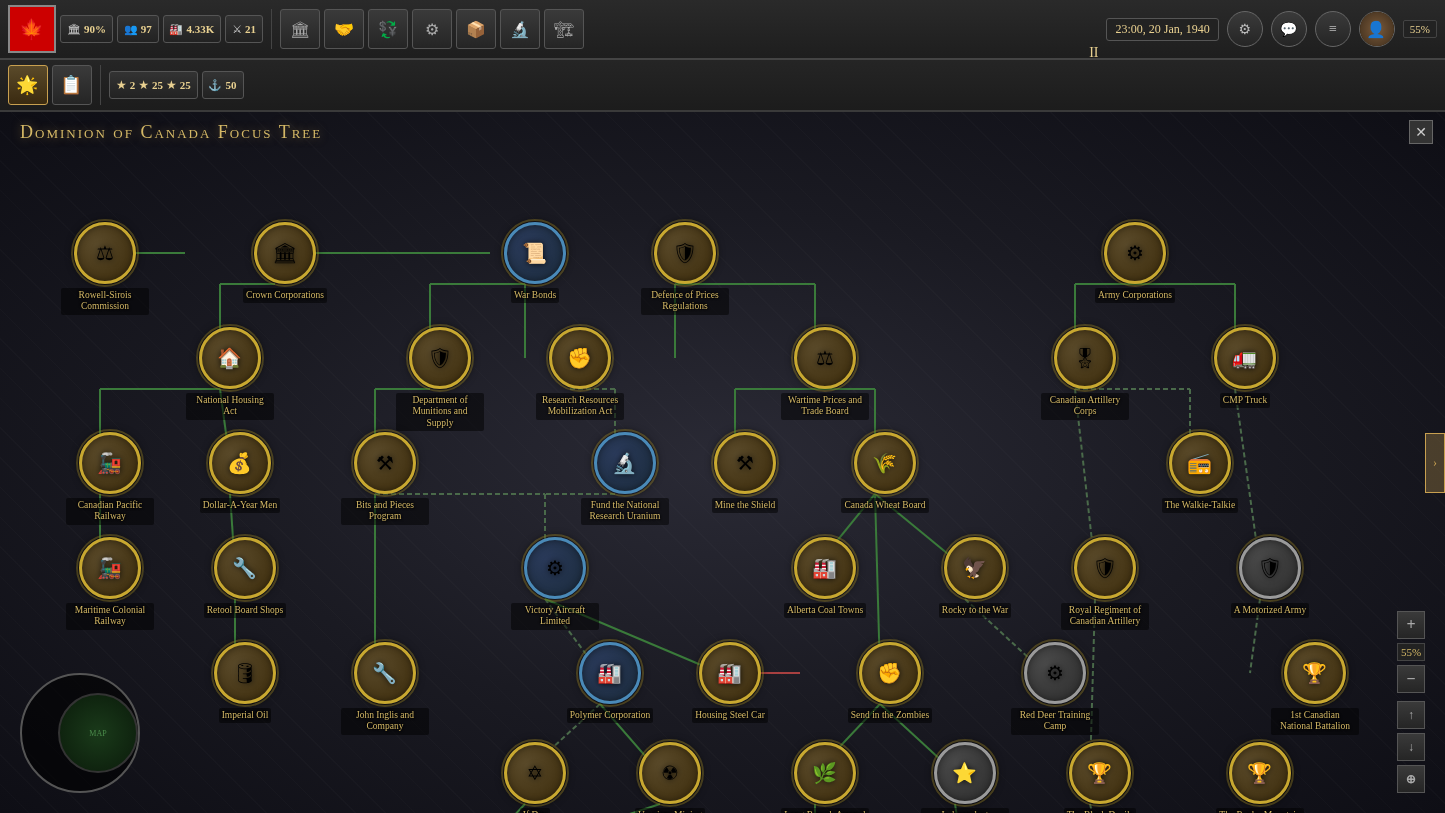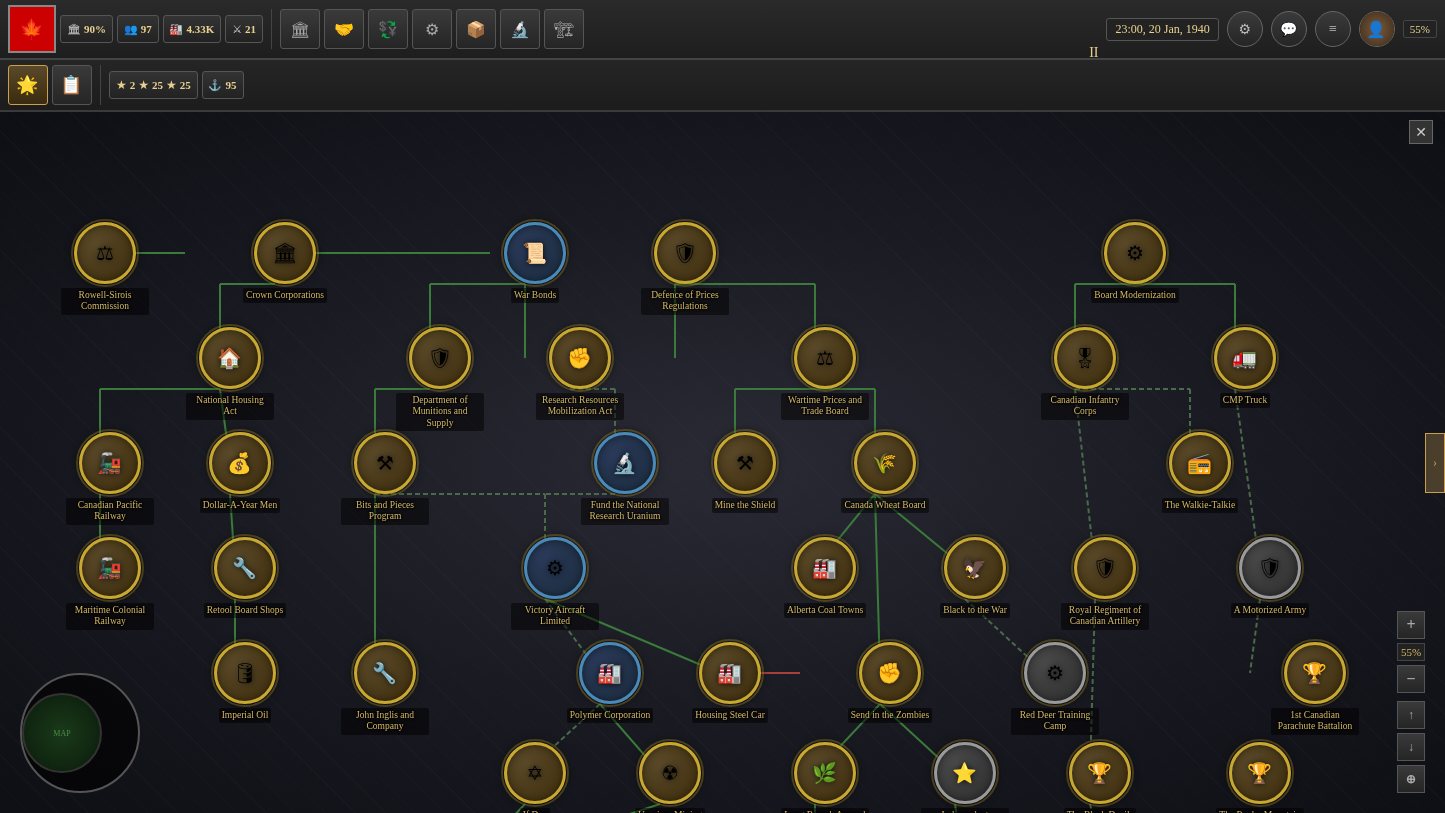--- a/index.html
+++ b/index.html
@@ -360,26 +360,27 @@
     <span style="color:#e8d090;font-size:12px;">★</span>
     <span class="val">2</span>
     <span style="color:#e8d090;font-size:12px;">★</span>
     <span class="val">25</span>
     <span style="color:#e8d090;font-size:12px;">★</span>
     <span class="val">25</span>
   </div>
 
   <div class="top-stat">
     <span>⚓</span>
-    <span class="val">95</span>
+    <span class="val">50</span>
   </div>
 </div>
 
 <div id="focus-tree-container">
 
+  <div id="tree-title">Dominion of Canada Focus Tree</div>
 
   <div id="close-btn">✕</div>
 
   <svg id="connectors">
 
     <line x1="105" y1="141" x2="185" y2="141" stroke="#3a7a3a" stroke-width="2"></line>
     <line x1="285" y1="141" x2="490" y2="141" stroke="#3a7a3a" stroke-width="2"></line>
 
     <line x1="525" y1="172" x2="525" y2="246" stroke="#3a7a3a" stroke-width="2"></line>
 
@@ -479,21 +480,21 @@
       <div class="focus-node" style="left: 640px; top: 110px;">
     <div class="focus-icon" style="border-color:#c8a830;background:radial-gradient(circle at 35% 35%, #5a4a2a, #3a2a0a);">
       <span style="font-size:20px;filter:drop-shadow(0 0 3px rgba(0,0,0,0.8));">🛡</span>
     </div>
     <div class="focus-label">Defence of Prices Regulations</div>
   </div>
       <div class="focus-node" style="left: 1090px; top: 110px;">
     <div class="focus-icon" style="border-color:#c8a830;background:radial-gradient(circle at 35% 35%, #5a4a2a, #3a2a0a);">
       <span style="font-size:20px;filter:drop-shadow(0 0 3px rgba(0,0,0,0.8));">⚙</span>
     </div>
-    <div class="focus-label">Board Modernization</div>
+    <div class="focus-label">Army Corporations</div>
   </div>
       <div class="focus-node" style="left: 185px; top: 215px;">
     <div class="focus-icon" style="border-color:#c8a830;background:radial-gradient(circle at 35% 35%, #5a4a2a, #3a2a0a);">
       <span style="font-size:20px;filter:drop-shadow(0 0 3px rgba(0,0,0,0.8));">🏠</span>
     </div>
     <div class="focus-label">National Housing Act</div>
   </div>
       <div class="focus-node" style="left: 395px; top: 215px;">
     <div class="focus-icon" style="border-color:#c8a830;background:radial-gradient(circle at 35% 35%, #5a4a2a, #3a2a0a);">
       <span style="font-size:20px;filter:drop-shadow(0 0 3px rgba(0,0,0,0.8));">🛡</span>
@@ -509,21 +510,21 @@
       <div class="focus-node" style="left: 780px; top: 215px;">
     <div class="focus-icon" style="border-color:#c8a830;background:radial-gradient(circle at 35% 35%, #5a4a2a, #3a2a0a);">
       <span style="font-size:20px;filter:drop-shadow(0 0 3px rgba(0,0,0,0.8));">⚖</span>
     </div>
     <div class="focus-label">Wartime Prices and Trade Board</div>
   </div>
       <div class="focus-node" style="left: 1040px; top: 215px;">
     <div class="focus-icon" style="border-color:#c8a830;background:radial-gradient(circle at 35% 35%, #5a4a2a, #3a2a0a);">
       <span style="font-size:20px;filter:drop-shadow(0 0 3px rgba(0,0,0,0.8));">🎖</span>
     </div>
-    <div class="focus-label">Canadian Infantry Corps</div>
+    <div class="focus-label">Canadian Artillery Corps</div>
   </div>
       <div class="focus-node" style="left: 1200px; top: 215px;">
     <div class="focus-icon" style="border-color:#c8a830;background:radial-gradient(circle at 35% 35%, #5a4a2a, #3a2a0a);">
       <span style="font-size:20px;filter:drop-shadow(0 0 3px rgba(0,0,0,0.8));">🚛</span>
     </div>
     <div class="focus-label">CMP Truck</div>
   </div>
       <div class="focus-node" style="left: 65px; top: 320px;">
     <div class="focus-icon" style="border-color:#c8a830;background:radial-gradient(circle at 35% 35%, #5a4a2a, #3a2a0a);">
       <span style="font-size:20px;filter:drop-shadow(0 0 3px rgba(0,0,0,0.8));">🚂</span>
@@ -587,21 +588,21 @@
       <div class="focus-node" style="left: 780px; top: 425px;">
     <div class="focus-icon" style="border-color:#c8a830;background:radial-gradient(circle at 35% 35%, #5a4a2a, #3a2a0a);">
       <span style="font-size:20px;filter:drop-shadow(0 0 3px rgba(0,0,0,0.8));">🏭</span>
     </div>
     <div class="focus-label">Alberta Coal Towns</div>
   </div>
       <div class="focus-node" style="left: 930px; top: 425px;">
     <div class="focus-icon" style="border-color:#c8a830;background:radial-gradient(circle at 35% 35%, #5a4a2a, #3a2a0a);">
       <span style="font-size:20px;filter:drop-shadow(0 0 3px rgba(0,0,0,0.8));">🦅</span>
     </div>
-    <div class="focus-label">Black to the War</div>
+    <div class="focus-label">Rocky to the War</div>
   </div>
       <div class="focus-node" style="left: 1060px; top: 425px;">
     <div class="focus-icon" style="border-color:#c8a830;background:radial-gradient(circle at 35% 35%, #5a4a2a, #3a2a0a);">
       <span style="font-size:20px;filter:drop-shadow(0 0 3px rgba(0,0,0,0.8));">🛡</span>
     </div>
     <div class="focus-label">Royal Regiment of Canadian Artillery</div>
   </div>
       <div class="focus-node" style="left: 1225px; top: 425px;">
     <div class="focus-icon" style="border-color:#9a9a9a;background:radial-gradient(circle at 35% 35%, #4a4a4a, #2a2a2a);">
       <span style="font-size:20px;filter:drop-shadow(0 0 3px rgba(0,0,0,0.8));">🛡</span>
@@ -641,21 +642,21 @@
       <div class="focus-node" style="left: 1010px; top: 530px;">
     <div class="focus-icon" style="border-color:#9a9a9a;background:radial-gradient(circle at 35% 35%, #4a4a4a, #2a2a2a);">
       <span style="font-size:20px;filter:drop-shadow(0 0 3px rgba(0,0,0,0.8));">⚙</span>
     </div>
     <div class="focus-label">Red Deer Training Camp</div>
   </div>
       <div class="focus-node" style="left: 1270px; top: 530px;">
     <div class="focus-icon" style="border-color:#c8a830;background:radial-gradient(circle at 35% 35%, #5a4a2a, #3a2a0a);">
       <span style="font-size:20px;filter:drop-shadow(0 0 3px rgba(0,0,0,0.8));">🏆</span>
     </div>
-    <div class="focus-label">1st Canadian Parachute Battalion</div>
+    <div class="focus-label">1st Canadian National Battalion</div>
   </div>
       <div class="focus-node" style="left: 490px; top: 630px;">
     <div class="focus-icon" style="border-color:#c8a830;background:radial-gradient(circle at 35% 35%, #5a4a2a, #3a2a0a);">
       <span style="font-size:20px;filter:drop-shadow(0 0 3px rgba(0,0,0,0.8));">✡</span>
     </div>
     <div class="focus-label">If Day</div>
   </div>
       <div class="focus-node" style="left: 625px; top: 630px;">
     <div class="focus-icon" style="border-color:#c8a830;background:radial-gradient(circle at 35% 35%, #5a4a2a, #3a2a0a);">
       <span style="font-size:20px;filter:drop-shadow(0 0 3px rgba(0,0,0,0.8));">☢</span>
@@ -684,21 +685,21 @@
     <div class="focus-icon" style="border-color:#c8a830;background:radial-gradient(circle at 35% 35%, #5a4a2a, #3a2a0a);">
       <span style="font-size:20px;filter:drop-shadow(0 0 3px rgba(0,0,0,0.8));">🏆</span>
     </div>
     <div class="focus-label">The Rocky Mountain Rangers</div>
   </div>
     </div>
 
   <div id="scroll-right">›</div>
 
   <div id="mini-map">
-    <div style="width:100%;height:100%;display:flex;align-items:center;justify-content:flex-start;color:#555;font-size:10px;">
+    <div style="width:100%;height:100%;display:flex;align-items:center;justify-content:flex-end;color:#555;font-size:10px;">
       <div style="width:80px;height:80px;border-radius:50%;background:radial-gradient(#1a3a1a,#0a1a0a);border:2px solid #333;display:flex;align-items:center;justify-content:center;color:#4a8a4a;font-size:8px;">MAP</div>
     </div>
   </div>
 
   <div id="zoom-controls">
     <div class="zoom-btn">+</div>
     <div class="zoom-pct">55%</div>
     <div class="zoom-btn">−</div>
     <div class="zoom-btn" style="font-size:12px;margin-top:4px;">↑</div>
     <div class="zoom-btn" style="font-size:12px;">↓</div>

